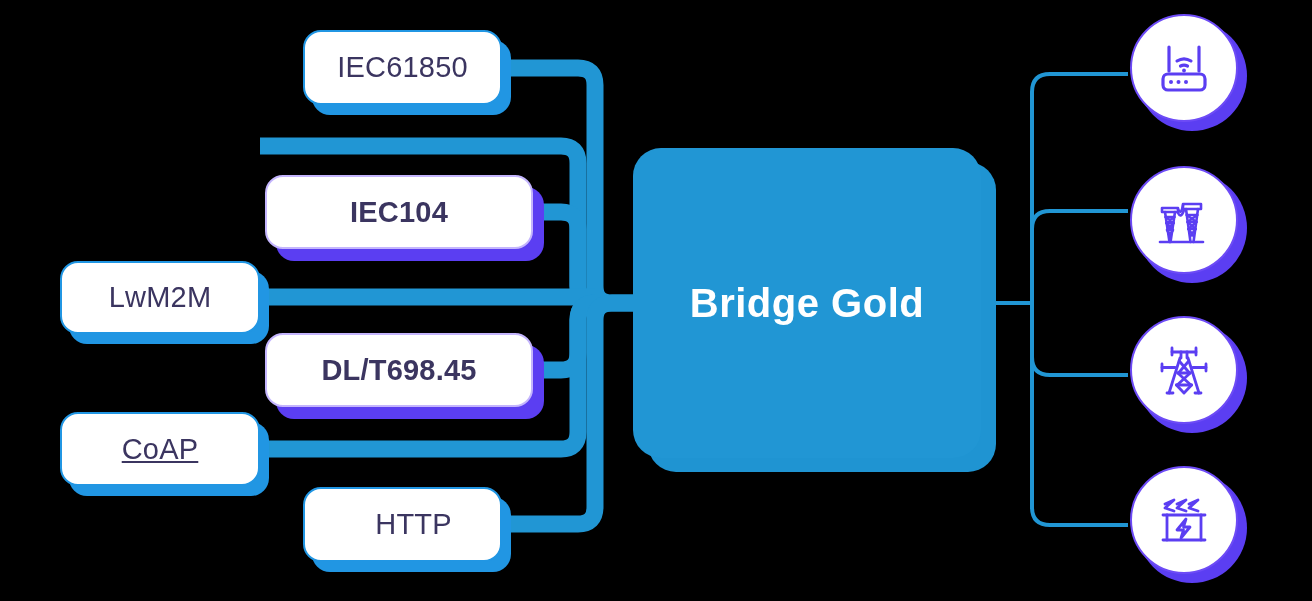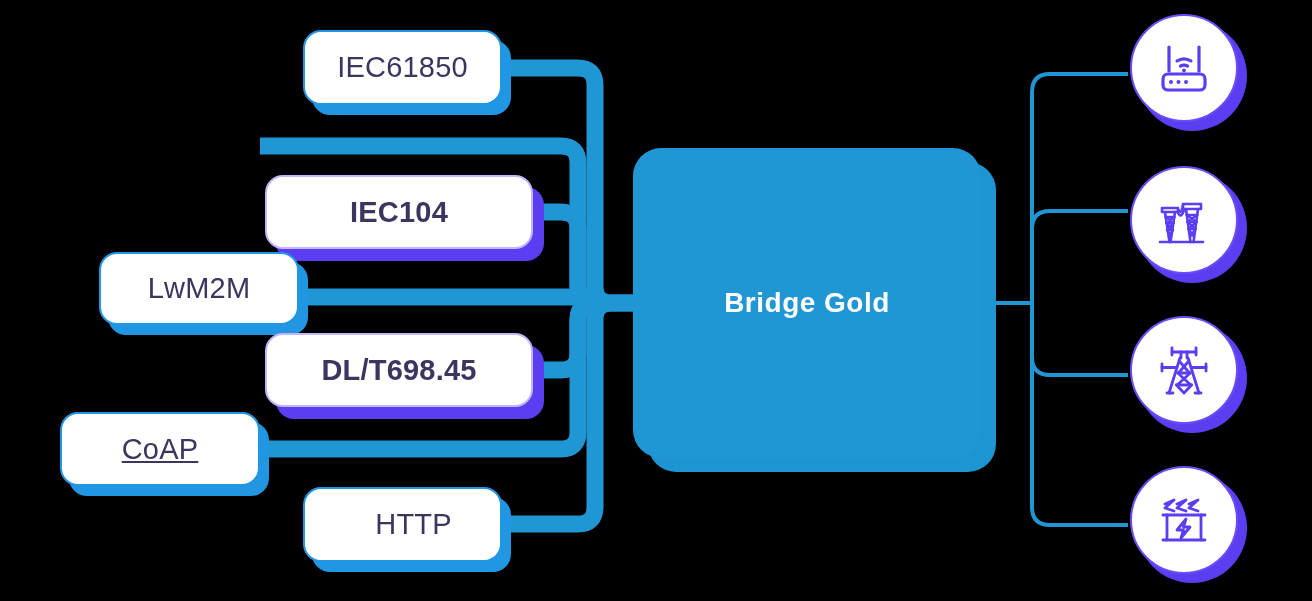--- a/index.html
+++ b/index.html
@@ -62,21 +62,21 @@
     height: 310px;
     background: #2196d4;
     border-radius: 28px;
     z-index: 4;
     display: flex;
     align-items: center;
     justify-content: center;
   }
   #bridge-label {
     color: #ffffff;
-    font-size: 28px;
+    font-size: 40px;
     font-weight: bold;
     letter-spacing: 0.5px;
   }
   .icon-node {
     position: absolute;
     width: 112px;
     height: 112px;
     z-index: 6;
   }
   .icon-shadow {
@@ -137,21 +137,21 @@
       <path d="M 1032 303 V 507 Q 1032 525 1050 525 H 1128"></path>
     </g>
   </svg>
 
   <div class="proto-box blue-edge" style="left:303px; top:30px;  width:199px; height:75px;">
       <span>IEC61850</span>
     </div>
   <div class="proto-box purple-edge" style="left:265px; top:175px; width:268px; height:74px;">
       <span>IEC104</span>
     </div>
-  <div class="proto-box blue-edge" style="left:60px;  top:252px; width:200px; height:73px;margin-left:39px;">
+  <div class="proto-box blue-edge" style="left:60px;  top:261px; width:200px; height:73px;">
       <span>LwM2M</span>
     </div>
   <div class="proto-box purple-edge" style="left:265px; top:333px; width:268px; height:74px;">
       <span>DL/T698.45</span>
     </div>
   <div class="proto-box blue-edge" style="left:60px;  top:412px; width:200px; height:74px;text-decoration:underline;">
       <span>CoAP</span>
     </div>
   <div class="proto-box blue-edge" style="left:303px; top:487px; width:199px; height:75px;padding-left:22px;">
       <span>HTTP</span>

